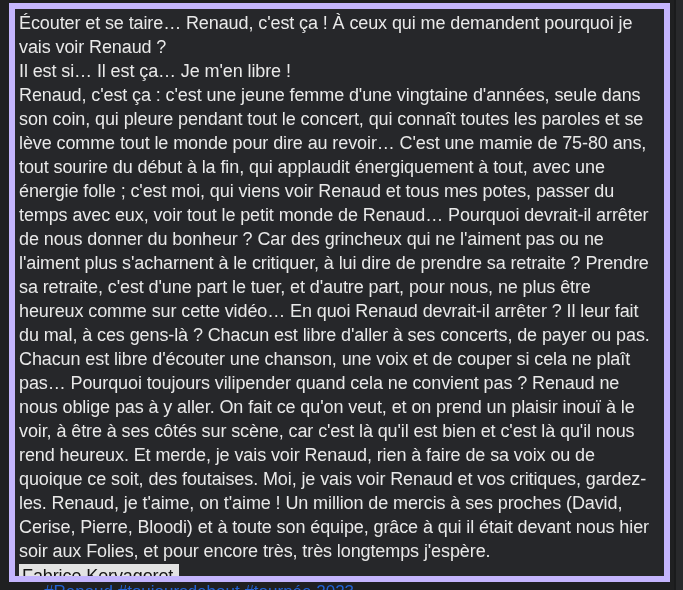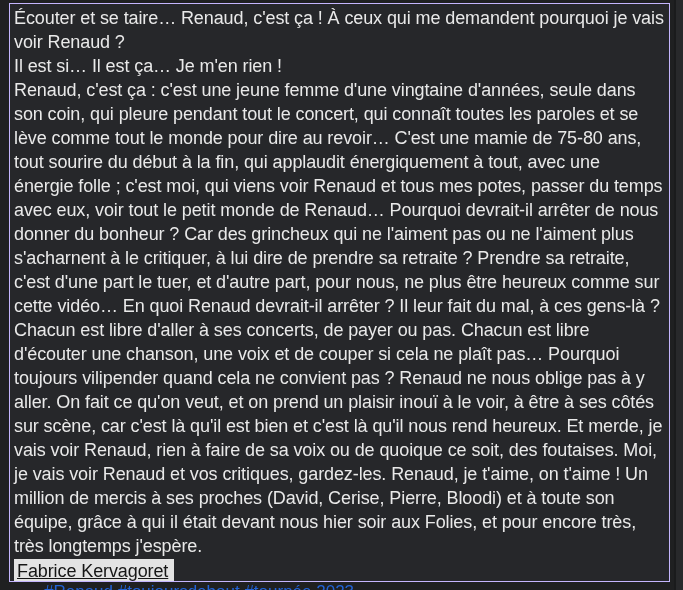--- a/index.html
+++ b/index.html
@@ -15,21 +15,21 @@
     left: 674px; top: 0;
     width: 9px; height: 590px;
     background: #28292b;
     border-left: 2px solid #1a1b1c;
   }
   .post-frame {
     position: absolute;
     left: 9px; top: 3px;
     width: 661px; height: 579px;
     box-sizing: border-box;
-    border: 1px solid #c4b5fd;
+    border: 6px solid #c4b5fd;
     background: #26272a;
   }
   .post-content {
     box-sizing: border-box;
     width: 100%; height: 100%;
     padding: 2px 5px 0 4px;
     color: #e9e9e9;
     font-size: 18px;
     line-height: 24px;
     letter-spacing: -0.1px;
@@ -54,19 +54,19 @@
   }
 </style>
 </head>
 <body>
 
 <div class="right-panel"></div>
 
 <div class="post-frame">
   <div class="post-content">
     <p class="post-paragraph">Écouter et se taire… Renaud, c'est ça ! À ceux qui me demandent pourquoi je vais voir Renaud ?</p>
-    <p class="post-paragraph">Il est si… Il est ça… Je m'en rien !</p>
+    <p class="post-paragraph">Il est si… Il est ça… Je m'en libre !</p>
     <p class="post-paragraph">Renaud, c'est ça : c'est une jeune femme d'une vingtaine d'années, seule dans son coin, qui pleure pendant tout le concert, qui connaît toutes les paroles et se lève comme tout le monde pour dire au revoir… C'est une mamie de 75-80 ans, tout sourire du début à la fin, qui applaudit énergiquement à tout, avec une énergie folle ; c'est moi, qui viens voir Renaud et tous mes potes, passer du temps avec eux, voir tout le petit monde de Renaud… Pourquoi devrait-il arrêter de nous donner du bonheur ? Car des grincheux qui ne l'aiment pas ou ne l'aiment plus s'acharnent à le critiquer, à lui dire de prendre sa retraite ? Prendre sa retraite, c'est d'une part le tuer, et d'autre part, pour nous, ne plus être heureux comme sur cette vidéo… En quoi Renaud devrait-il arrêter ? Il leur fait du mal, à ces gens-là ? Chacun est libre d'aller à ses concerts, de payer ou pas. Chacun est libre d'écouter une chanson, une voix et de couper si cela ne plaît pas… Pourquoi toujours vilipender quand cela ne convient pas ? Renaud ne nous oblige pas à y aller. On fait ce qu'on veut, et on prend un plaisir inouï à le voir, à être à ses côtés sur scène, car c'est là qu'il est bien et c'est là qu'il nous rend heureux. Et merde, je vais voir Renaud, rien à faire de sa voix ou de quoique ce soit, des foutaises. Moi, je vais voir Renaud et vos critiques, gardez-les. Renaud, je t'aime, on t'aime ! Un million de mercis à ses proches (David, Cerise, Pierre, Bloodi) et à toute son équipe, grâce à qui il était devant nous hier soir aux Folies, et pour encore très, très longtemps j'espère.</p>
     <span class="signature-chip">Fabrice Kervagoret</span>
   </div>
 </div>
 
 <div class="hashtag-links">#Renaud #toujoursdebout #tournée 2023</div>
 
 </body></html>

